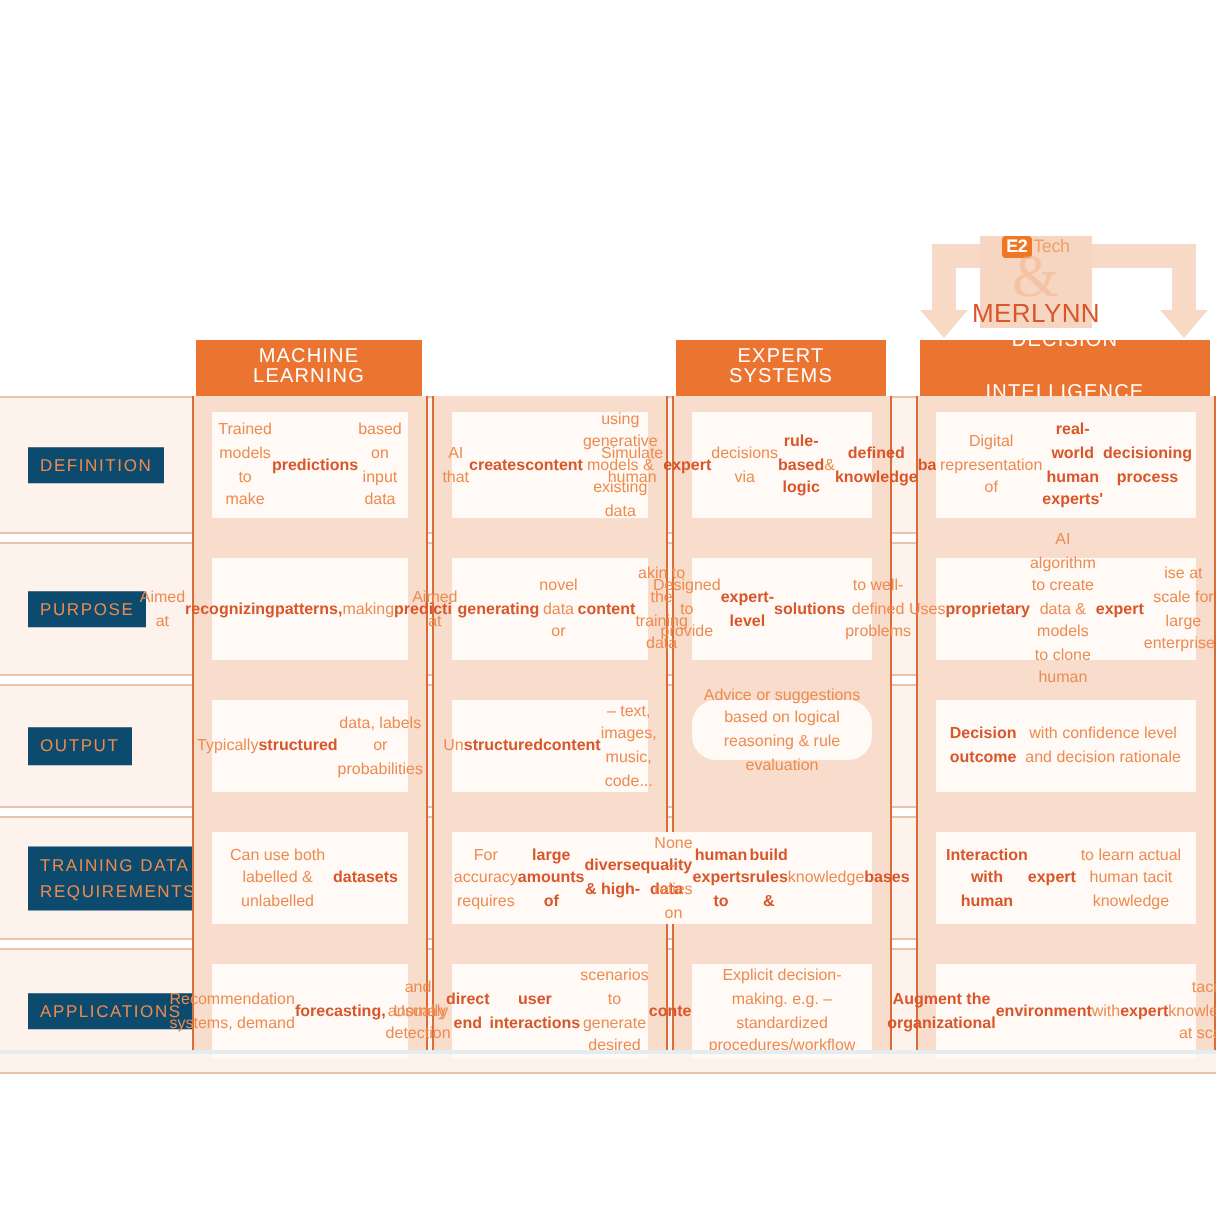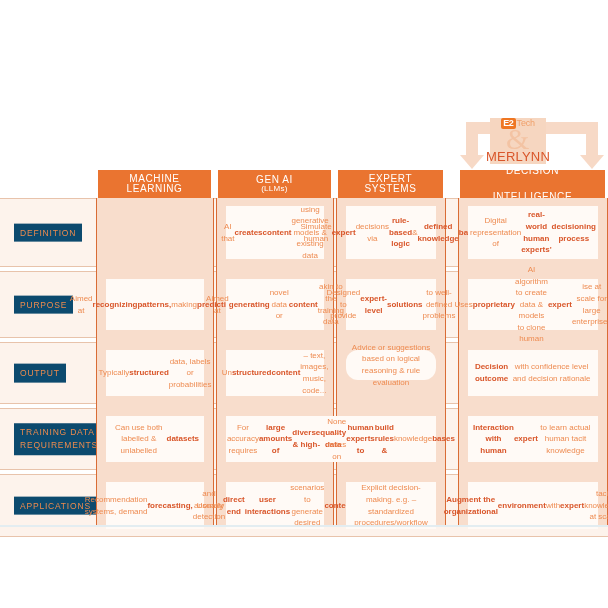--- a/index.html
+++ b/index.html
@@ -137,24 +137,20 @@
     </div>
   </div>
 
   <div id="table">
 
     <div class="head-row">
       <div class="head-cell" id="h0" style="left: 98px; width: 113px;">
         <span>MACHINE</span>
         <span>LEARNING</span>
       </div>
-      <div class="head-cell" id="h1" style="left: 218px; width: 113px;">
-        <span>GEN AI</span>
-        <span class="sub">(LLMs)</span>
-      </div>
       <div class="head-cell" id="h2" style="left: 338px; width: 105px;">
         <span>EXPERT</span>
         <span>SYSTEMS</span>
       </div>
       <div class="head-cell" id="h3" style="left: 460px; width: 145px; gap: 15px;">
         <span>DECISION</span>
         <span>INTELLIGENCE</span>
       </div>
     </div>
 
@@ -175,20 +171,21 @@
       </div>
       <div class="row" id="row4" style="top: 276px; height: 63px;">
         <div class="row-label">APPLICATIONS</div>
       </div>
 
       <div class="col-band" id="b0" style="left: 96px; width: 118px;"></div>
       <div class="col-band" id="b1" style="left: 216px; width: 118px;"></div>
       <div class="col-band" id="b2" style="left: 336px; width: 110px;"></div>
       <div class="col-band last" id="b3" style="left: 458px; width: 150px;"></div>
 
+      <div class="cell" id="c00" style="left: 106px; width: 98px; top: 8px; height: 53px;">Trained models to make <b>predictions</b> based on input data</div>
       <div class="cell" id="c01" style="left: 226px; width: 98px; top: 8px; height: 53px;">AI that <b>creates</b> <b><b><b>content</b></b></b> using generative models &amp; existing data</div>
       <div class="cell" id="c02" style="left: 346px; width: 90px; top: 8px; height: 53px;">Simulate human <b>expert</b> decisions via <b>rule-based logic</b> &amp; <b>defined knowledge</b> <b>bases</b></div>
       <div class="cell" id="c03" style="left: 468px; width: 130px; top: 8px; height: 53px;">Digital representation of <b>real-world human <b>expert</b>s'</b> <b>decisioning process</b></div>
 
       <div class="cell" id="c10" style="left: 106px; width: 98px; top: 81px; height: 51px;">Aimed at <b>recognizing</b> <b>patterns,</b> making <b>predictions</b></div>
       <div class="cell" id="c11" style="left: 226px; width: 98px; top: 81px; height: 51px;">Aimed at <b>generating</b> novel data or <b><b><b>content</b></b></b> akin to the training data</div>
       <div class="cell" id="c12" style="left: 346px; width: 90px; top: 81px; height: 51px;">Designed to provide <b><b>expert</b>-level</b> <b>solutions</b> to well-defined problems</div>
       <div class="cell" id="c13" style="left: 468px; width: 130px; top: 81px; height: 51px;">Uses <b>proprietary</b> AI algorithm to create data &amp; models  to clone human <b>expert</b>ise at scale for large enterprises</div>
 
       <div class="cell" id="c20" style="left: 106px; width: 98px; top: 152px; height: 46px;">Typically <b>structured</b> data, labels or probabilities</div>

